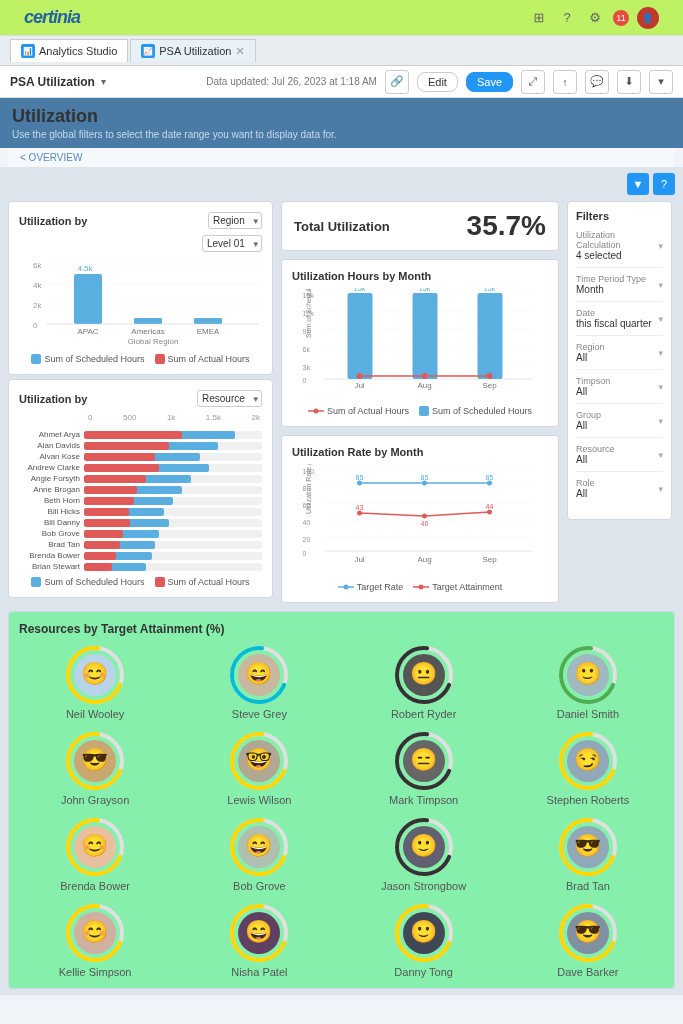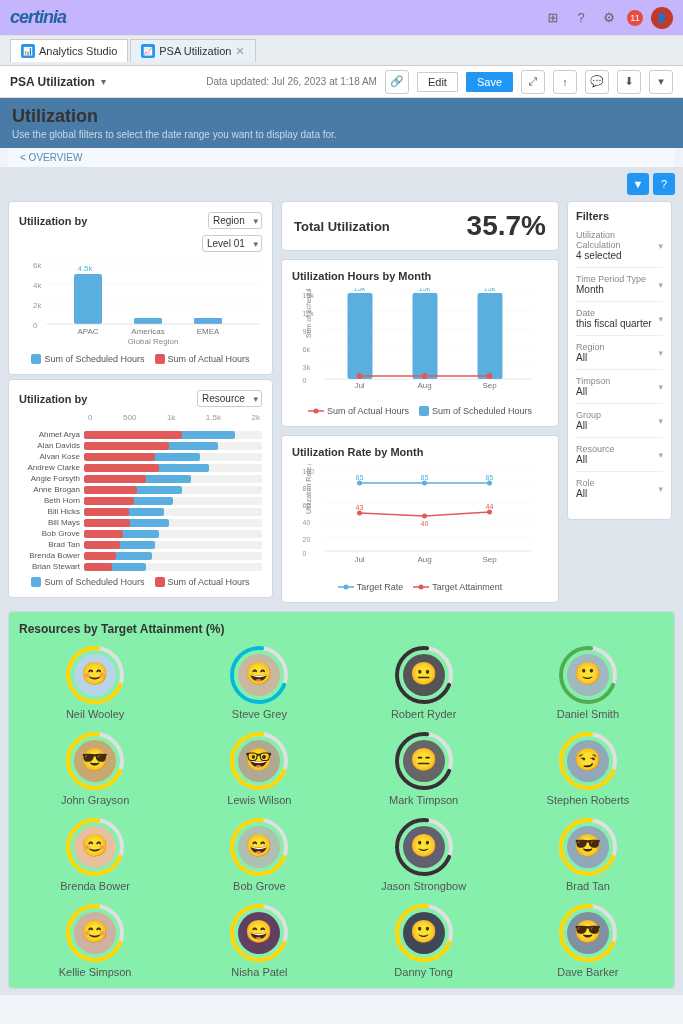--- a/index.html
+++ b/index.html
@@ -1,39 +1,39 @@
 <!DOCTYPE html>
 <html><head>
   <meta charset="utf-8">
   <style>
     * { box-sizing: border-box; margin: 0; padding: 0; }
     body { font-family: -apple-system, BlinkMacSystemFont, 'Segoe UI', Arial, sans-serif; font-size: 11px; background: #f0f4f8; color: #333; width: 683px; min-height: 1024px; }
 
     
-    .top-nav { background: #c4b5fd; border-bottom: 1px solid #ddd; display: flex; align-items: center; justify-content: space-between; padding: 0 10px; height: 36px; }
+    .top-nav { background: #bef264; border-bottom: 1px solid #ddd; display: flex; align-items: center; justify-content: space-between; padding: 0 24px; height: 36px; }
     .logo { font-size: 18px; color: #2563a0; font-weight: bold; font-style: italic; letter-spacing: -1px; }
     .nav-icons { display: flex; gap: 8px; align-items: center; }
     .nav-icon { width: 20px; height: 20px; display: flex; align-items: center; justify-content: center; color: #666; font-size: 13px; cursor: pointer; }
     .notification-badge { background: #e74c3c; color: white; border-radius: 50%; width: 16px; height: 16px; font-size: 9px; display: flex; align-items: center; justify-content: center; }
     .avatar-circle { width: 22px; height: 22px; background: #c0392b; border-radius: 50%; color: white; font-size: 9px; display: flex; align-items: center; justify-content: center; }
 
     
     .tab-bar { background: #e8edf2; border-bottom: 1px solid #ccc; display: flex; align-items: center; padding: 0 10px; height: 30px; }
     .tab { display: flex; align-items: center; gap: 4px; padding: 4px 10px; background: #fff; border: 1px solid #ccc; border-bottom: none; font-size: 11px; cursor: pointer; margin-right: 2px; }
     .tab-icon { width: 14px; height: 14px; background: #2196F3; border-radius: 2px; display: flex; align-items: center; justify-content: center; color: white; font-size: 8px; }
     .tab-close { color: #999; font-size: 11px; cursor: pointer; }
 
     
     .sub-nav { background: #fff; border-bottom: 1px solid #ddd; display: flex; align-items: center; justify-content: space-between; padding: 0 10px; height: 32px; }
     .sub-nav-left { display: flex; align-items: center; gap: 6px; }
     .sub-nav-title { font-size: 12px; font-weight: 600; color: #333; }
     .dropdown-arrow { color: #666; font-size: 10px; }
     .sub-nav-right { display: flex; align-items: center; gap: 8px; }
     .data-updated { font-size: 10px; color: #777; }
-    .btn { padding: 3px 10px; border-radius: 1px; border: 1px solid #ccc; font-size: 11px; cursor: pointer; }
+    .btn { padding: 3px 10px; border-radius: 8px; border: 1px solid #ccc; font-size: 11px; cursor: pointer; }
     .btn-primary { background: #2196F3; color: white; border-color: #2196F3; }
     .btn-secondary { background: #fff; color: #333; }
     .icon-btn { width: 24px; height: 24px; display: flex; align-items: center; justify-content: center; border: 1px solid #ccc; border-radius: 3px; background: #fff; cursor: pointer; color: #555; font-size: 11px; }
     .page-title { font-size: 18px; font-weight: bold; }
     .page-subtitle { font-size: 10px; color: #c8d8e8; margin-top: 2px; }
 
     .breadcrumb { padding: 4px 12px; background: #f5f8fc; font-size: 10px; color: #5b8ab5; cursor: pointer; display: flex; align-items: center; gap: 4px; }
 
     
     .card { background: white; border-radius: 4px; border: 1px solid #d0d8e4; padding: 10px; }
@@ -284,21 +284,21 @@
                 </div>
               </div>
             <div class="h-bar-row">
                 <div class="h-bar-name">Bill Hicks</div>
                 <div class="h-bar-track">
                   <div class="h-bar-scheduled" style="width:45%"></div>
                   <div class="h-bar-actual" style="width:25%"></div>
                 </div>
               </div>
             <div class="h-bar-row">
-                <div class="h-bar-name">Bill Mays</div>
+                <div class="h-bar-name">Bill Danny</div>
                 <div class="h-bar-track">
                   <div class="h-bar-scheduled" style="width:48%"></div>
                   <div class="h-bar-actual" style="width:26%"></div>
                 </div>
               </div>
             <div class="h-bar-row">
                 <div class="h-bar-name">Bob Grove</div>
                 <div class="h-bar-track">
                   <div class="h-bar-scheduled" style="width:42%"></div>
                   <div class="h-bar-actual" style="width:22%"></div>

